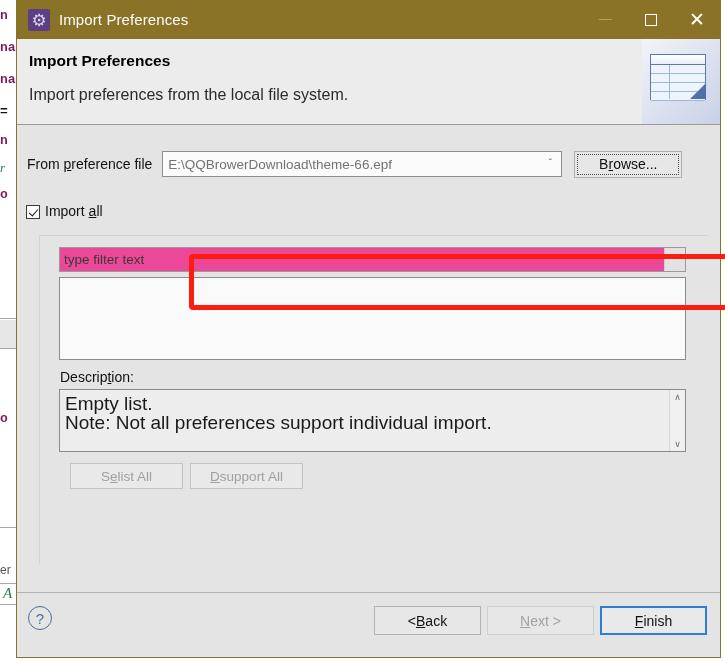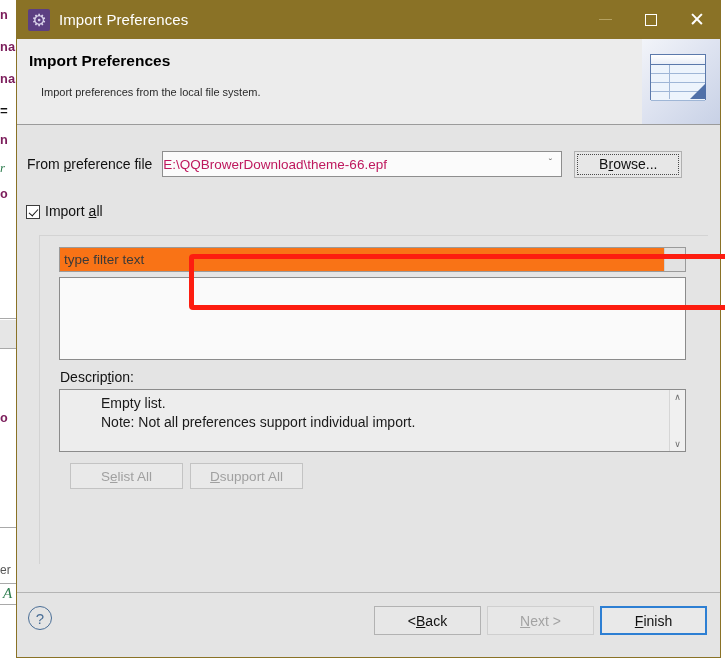--- a/index.html
+++ b/index.html
@@ -121,22 +121,22 @@
   }
   #banner-title {
     position: absolute;
     left: 12px; top: 13px;
     font-size: 15.5px;
     font-weight: bold;
     color: #000;
   }
   #banner-sub {
     position: absolute;
-    left: 24px; top: 47px;
-    font-size: 11px;
+    left: 12px; top: 47px;
+    font-size: 16px;
     color: #2b2b2b;
   }
   #banner-art {
     position: absolute;
     right: 0; top: 0;
     width: 78px; height: 85px;
     background: linear-gradient(135deg,#f2f4f9 0%, #dfe4f1 45%, #c8d1e6 100%);
   }
   #banner-art .sheet {
     position: absolute;
@@ -197,22 +197,23 @@
     width: 400px;
     height: 26px;
     border: 1px solid #8e8e8e;
     background: #fbfbfb;
     display: flex;
     align-items: center;
     box-sizing: border-box;
   }
   #combo-value {
     flex: 1;
+    padding-left: 5px;
     font-size: 13.5px;
-    color: #be185d;
+    color: #737373;
     white-space: nowrap;
     overflow: hidden;
   }
   #combo-arrow {
     width: 22px;
     text-align: center;
     font-size: 10px;
     color: #555;
     line-height: 1;
   }
@@ -285,21 +286,21 @@
     bottom: 28px;
     border-top: 1px solid #d3d3d3;
     border-left: 1px solid #d3d3d3;
   }
   #filter-input {
     position: absolute;
     left: 19px; top: 11px;
     right: 22px;
     height: 25px;
     border: 1px solid #9a9a9a;
-    background: #f97316;
+    background: #ec4899;
     box-sizing: border-box;
     display: flex;
     align-items: center;
   }
   #filter-input .ph {
     flex: 1;
     padding-left: 4px;
     font-size: 13.5px;
     color: #3a3a3a;
   }
@@ -330,24 +331,23 @@
     right: 22px;
     height: 63px;
     border: 1px solid #8b8b8b;
     background: #ededed;
     box-sizing: border-box;
     display: flex;
   }
   #desc-text {
     flex: 1;
     padding: 4px 0 0 5px;
-    font-size: 14px;
+    font-size: 19px;
     color: #1a1a1a;
     line-height: 19px;
-    margin-left: 36px;
   }
   #desc-scroll {
     width: 16px;
     background: #f0f0f0;
     border-left: 1px solid #d6d6d6;
     display: flex;
     flex-direction: column;
     justify-content: space-between;
     align-items: center;
     padding: 2px 0;

